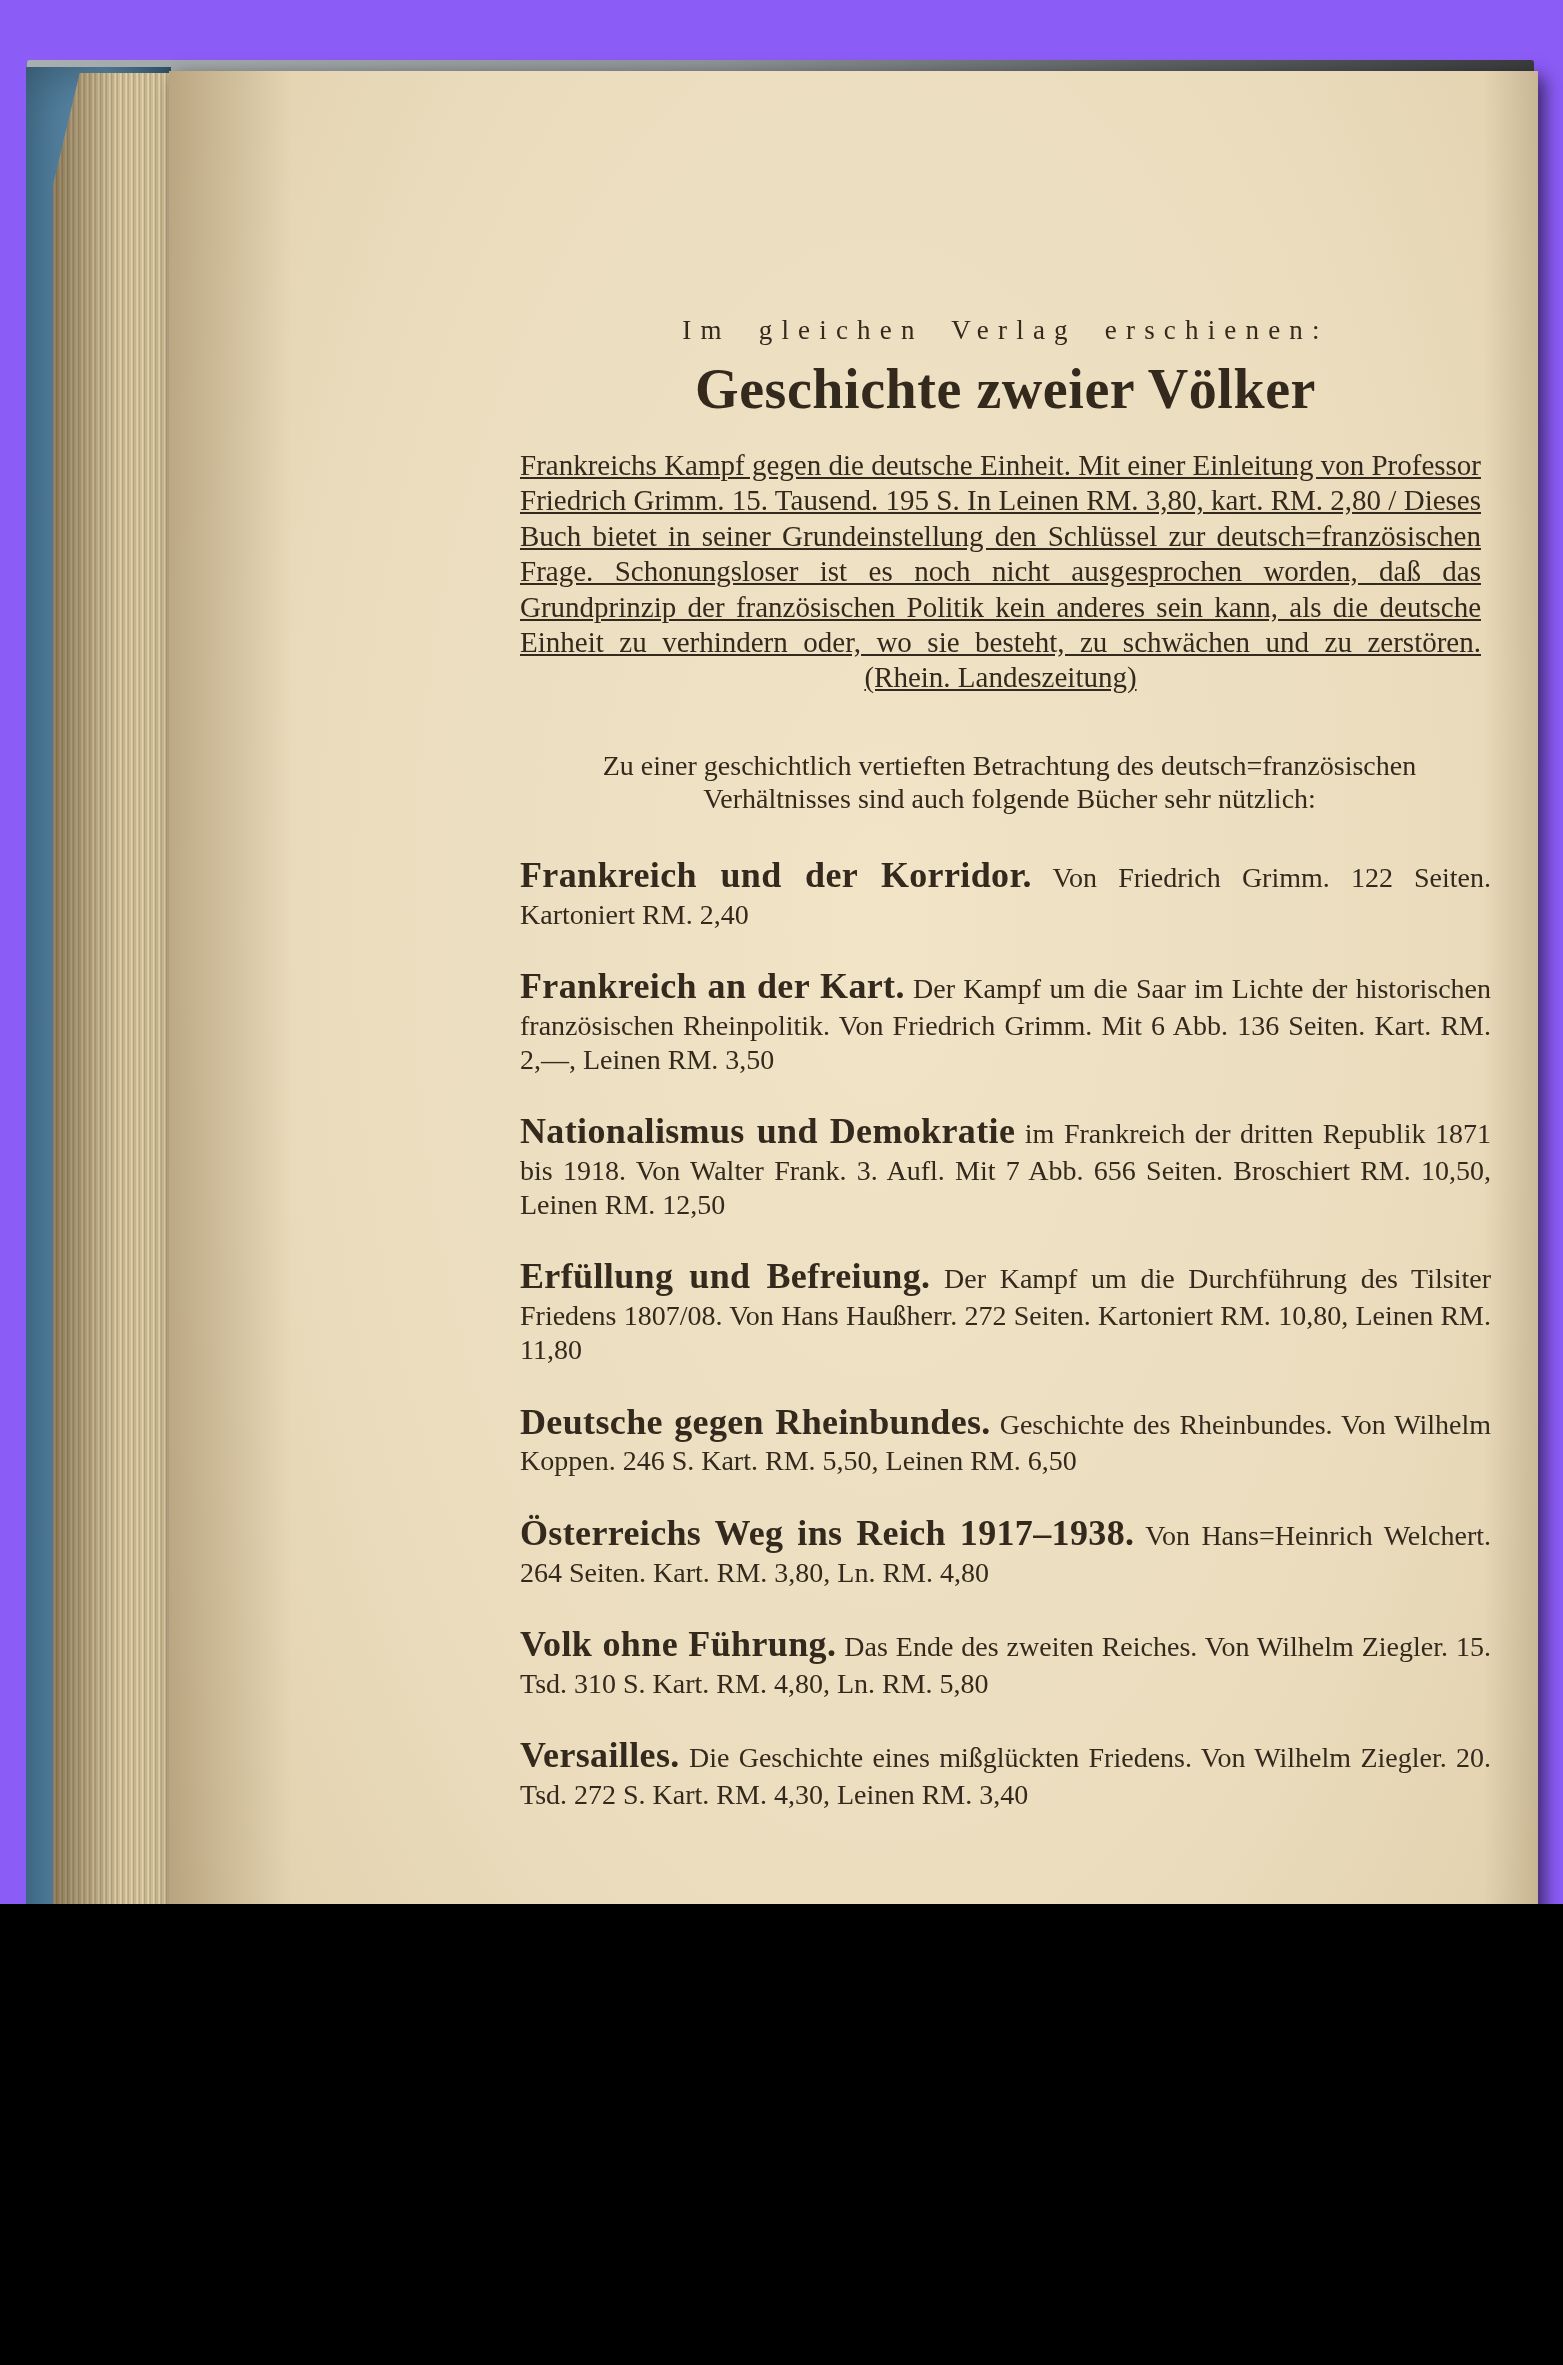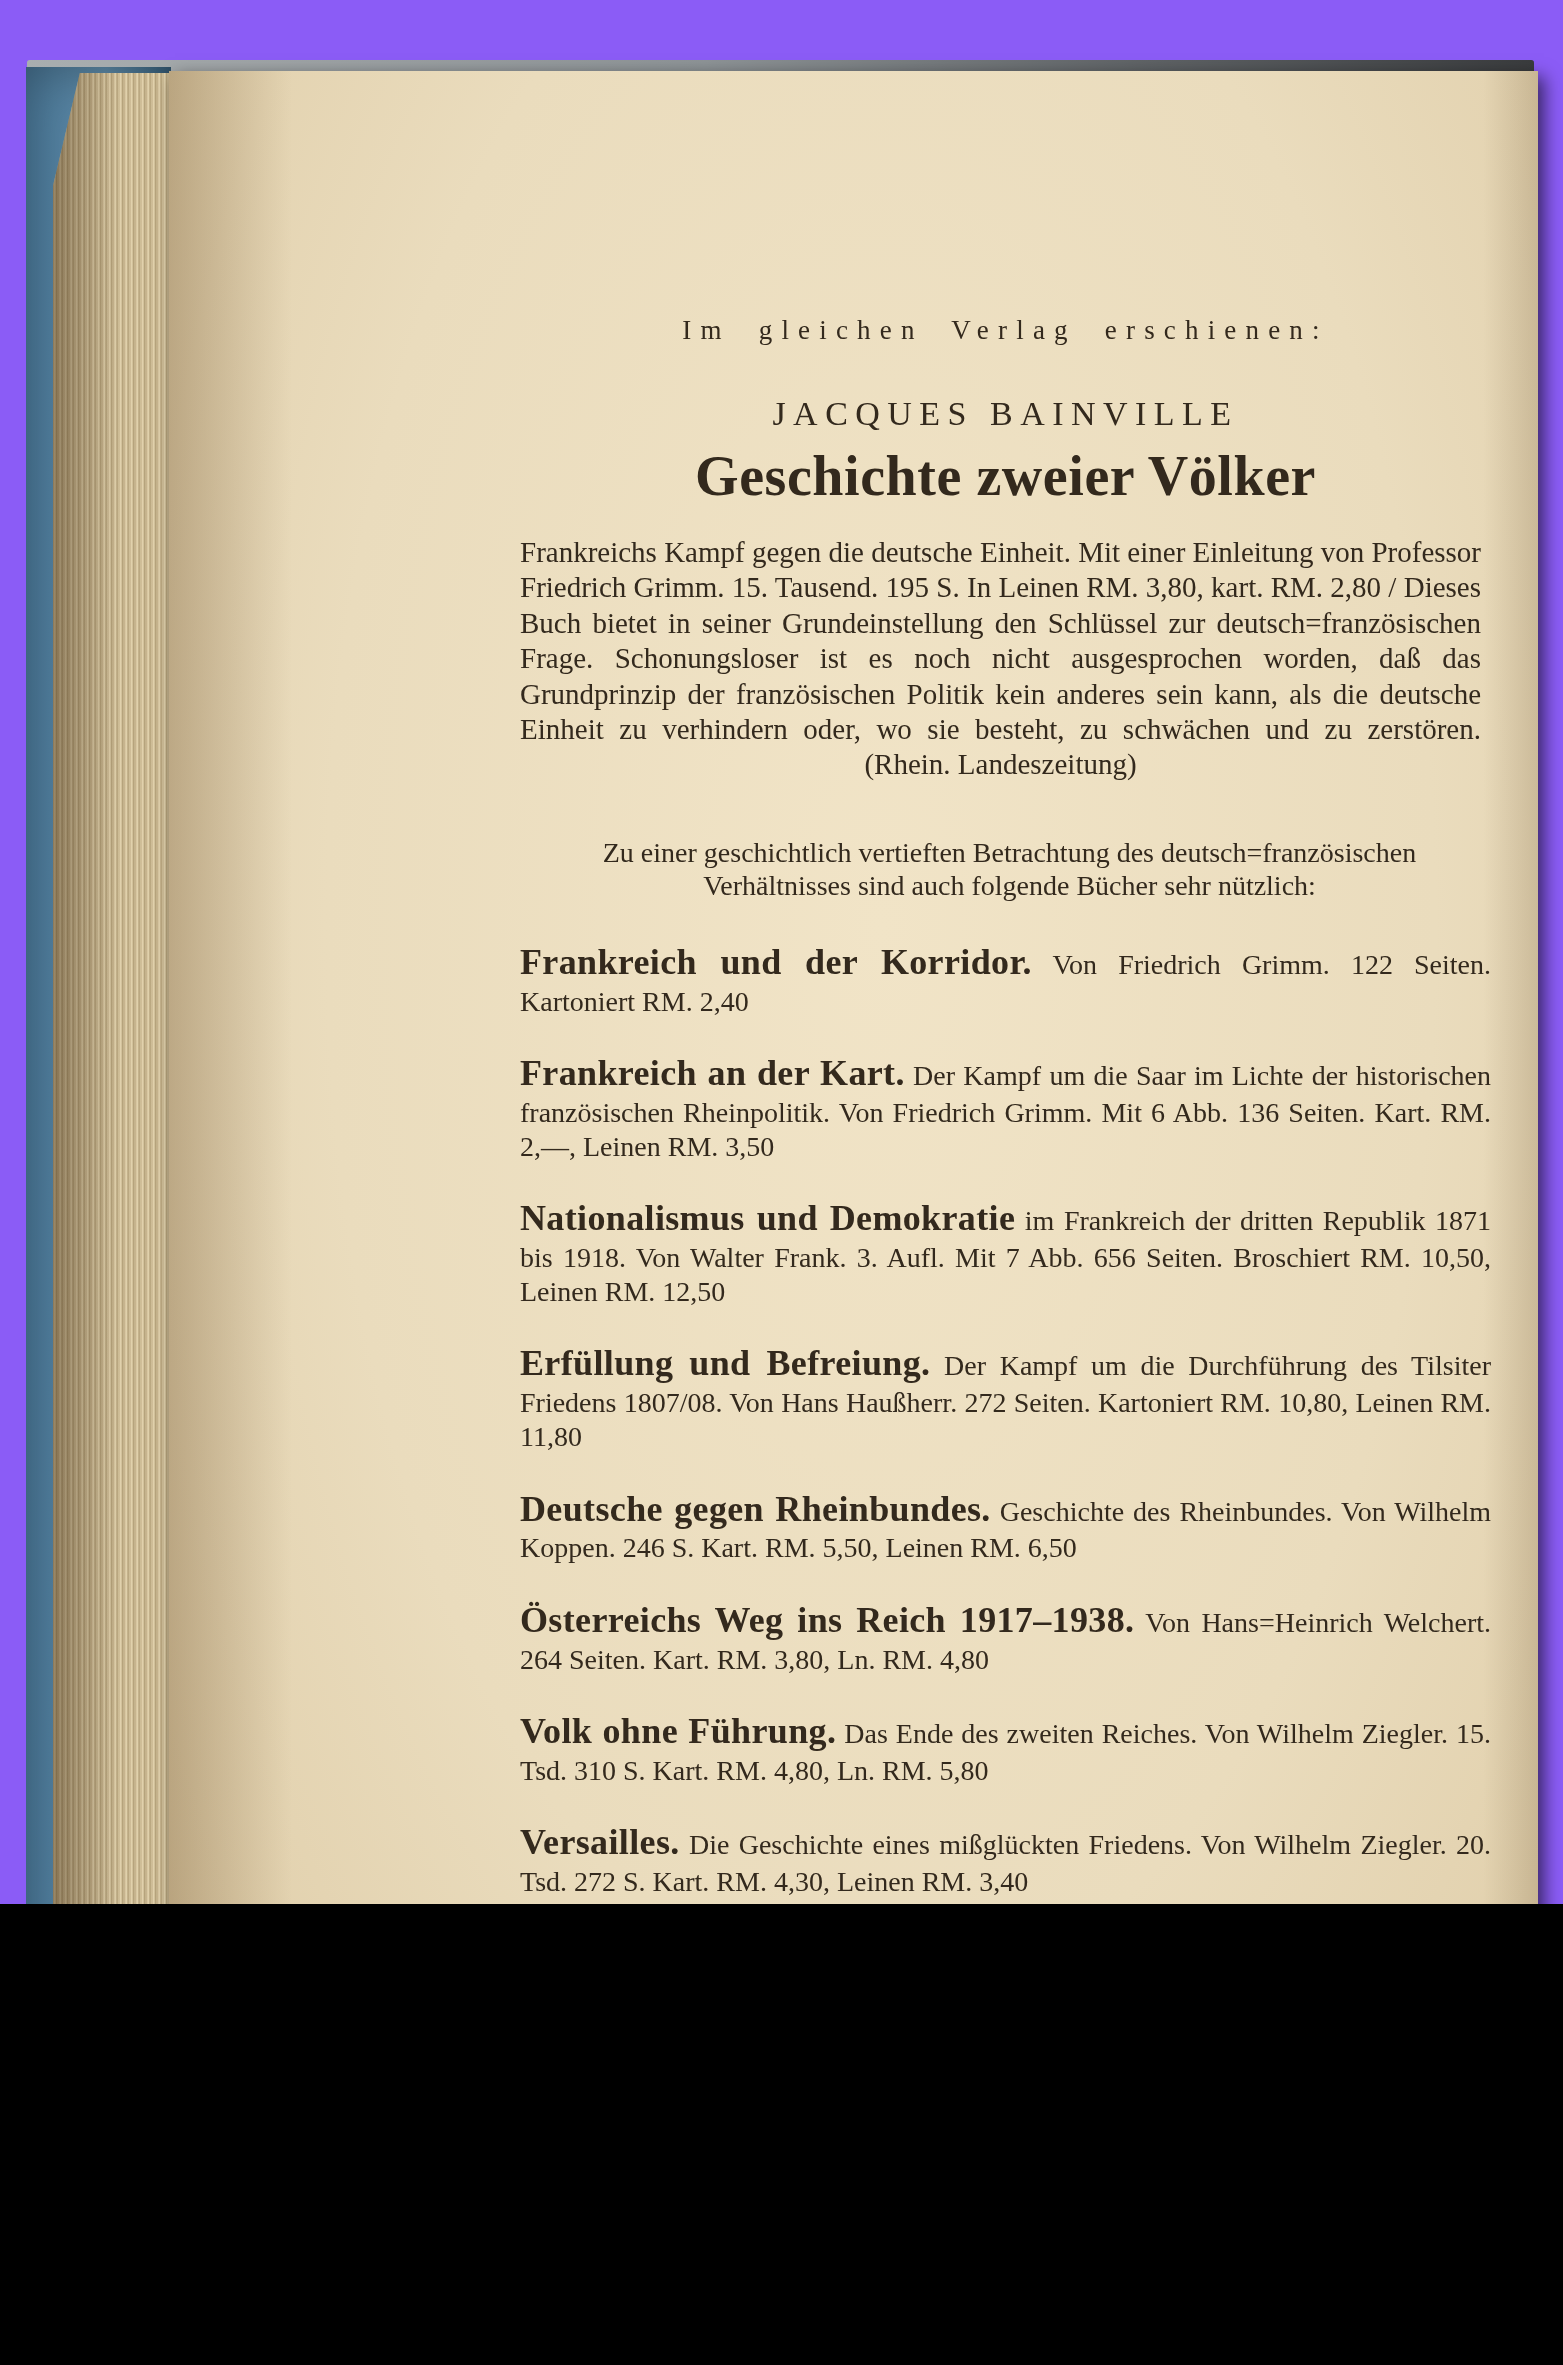--- a/index.html
+++ b/index.html
@@ -95,20 +95,21 @@
     font-size: 56px;
     font-weight: bold;
     letter-spacing: 0.01em;
   }
   .description {
     margin: 27px 10px 0 0;
     font-size: 29px;
     line-height: 1.22;
     text-align: justify;
     text-align-last: center;
+    text-decoration: underline;
   }
   .intro {
     margin: 53px 0 0 8px;
     font-size: 28px;
     line-height: 1.2;
     text-align: center;
   }
   .book-list {
     margin-top: 38px;
   }
@@ -133,21 +134,20 @@
 <div class="scene">
   <div class="book-top-edge"></div>
   <div class="book-cover"></div>
   <div class="page-edges"></div>
   <div class="bottom-page-edge"></div>
   <div class="bottom-cover-edge"></div>
 
   <div class="page">
     <div class="content">
       <p class="publisher-note">Im gleichen Verlag erschienen:</p>
-      <h2 class="author">JACQUES BAINVILLE</h2>
       <h1 class="title">Geschichte zweier Völker</h1>
       <p class="description">Frankreichs Kampf gegen die deutsche Einheit. Mit einer Einleitung von Professor Friedrich Grimm. 15. Tausend. 195 S. In Leinen RM. 3,80, kart. RM. 2,80 / Dieses Buch bietet in seiner Grundeinstellung den Schlüssel zur deutsch=französischen Frage. Schonungsloser ist es noch nicht ausgesprochen worden, daß das Grundprinzip der französischen Politik kein anderes sein kann, als die deutsche Einheit zu verhindern oder, wo sie besteht, zu schwächen und zu zerstören. (Rhein. Landeszeitung)</p>
       <p class="intro">Zu einer geschichtlich vertieften Betrachtung des deutsch=französischen Verhältnisses sind auch folgende Bücher sehr nützlich:</p>
       <div class="book-list" id="book-list">
           <p class="book-item"><span class="book-title">Frankreich und der Korridor.</span> <span class="book-details">Von Friedrich Grimm. 122 Seiten. Kartoniert RM. 2,40</span></p>
           <p class="book-item"><span class="book-title">Frankreich an der Kart.</span> <span class="book-details">Der Kampf um die Saar im Lichte der historischen französischen Rheinpolitik. Von Friedrich Grimm. Mit 6 Abb. 136 Seiten. Kart. RM. 2,—, Leinen RM. 3,50</span></p>
           <p class="book-item"><span class="book-title">Nationalismus und Demokratie</span> <span class="book-details">im Frankreich der dritten Republik 1871 bis 1918. Von Walter Frank. 3. Aufl. Mit 7 Abb. 656 Seiten. Broschiert RM. 10,50, Leinen RM. 12,50</span></p>
           <p class="book-item"><span class="book-title">Erfüllung und Befreiung.</span> <span class="book-details">Der Kampf um die Durchführung des Tilsiter Friedens 1807/08. Von Hans Haußherr. 272 Seiten. Kartoniert RM. 10,80, Leinen RM. 11,80</span></p>
           <p class="book-item"><span class="book-title">Deutsche gegen Rheinbundes.</span> <span class="book-details">Geschichte des Rheinbundes. Von Wilhelm Koppen. 246 S. Kart. RM. 5,50, Leinen RM. 6,50</span></p>
           <p class="book-item"><span class="book-title">Österreichs Weg ins Reich 1917–1938.</span> <span class="book-details">Von Hans=Heinrich Welchert. 264 Seiten. Kart. RM. 3,80, Ln. RM. 4,80</span></p>

